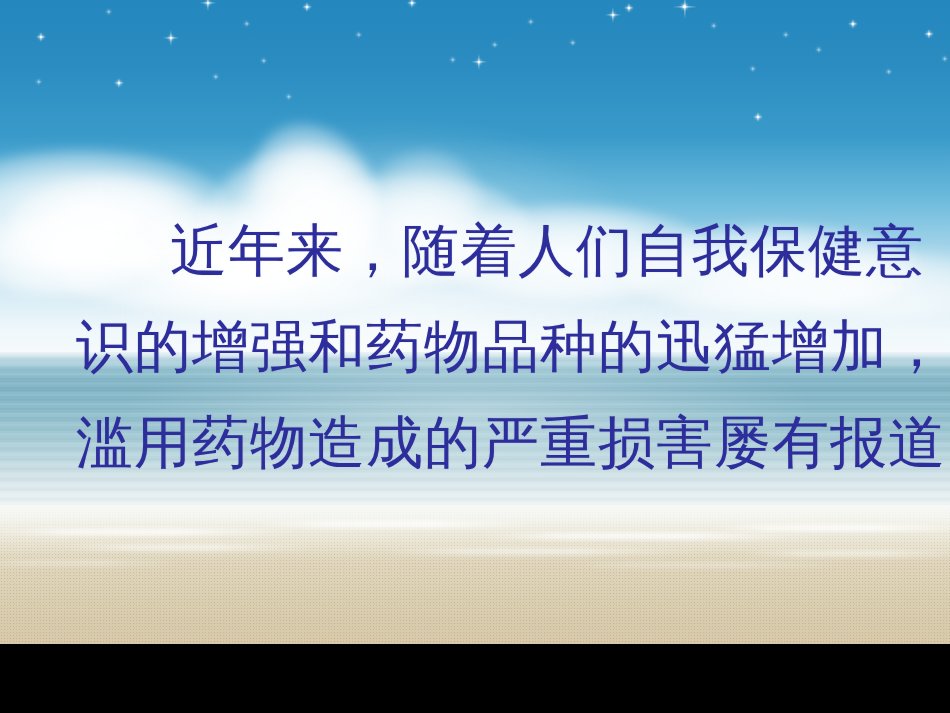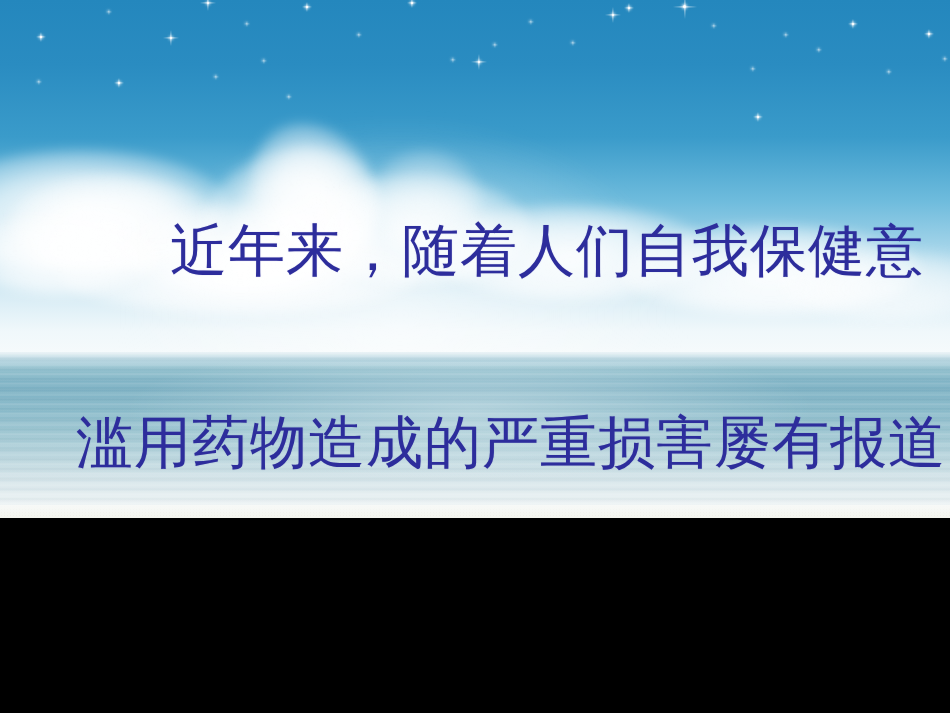--- a/index.html
+++ b/index.html
@@ -4,21 +4,21 @@
 <title>Slide</title>
 <style>
   html, body {
     margin: 0;
     padding: 0;
     background: #000;
   }
   #slide {
     position: relative;
     width: 950px;
-    height: 518px;
+    height: 644px;
     overflow: hidden;
     font-family: "Liberation Serif", "DejaVu Serif", serif;
     background: #2b8ec0;
   }
 
   
   .sky {
     position: absolute;
     left: 0; top: 0;
     width: 950px;
@@ -309,16 +309,17 @@
     <div class="foam f4"></div>
     <div class="foam f5"></div>
     <div class="foam f6"></div>
     <div class="foam f7"></div>
     <div class="foam f8"></div>
     <div class="foam f9"></div>
   </div>
 
   <div class="text-block">
     <div class="line line-1" style="color: rgb(45, 45, 156);">近年来，随着人们自我保健意</div>
+    <div class="line line-2" style="color: rgb(45, 45, 156);">识的增强和药物品种的迅猛增加，</div>
     <div class="line line-3" style="color: rgb(45, 45, 156);">滥用药物造成的严重损害屡有报道。</div>
   </div>
 
 </div>
 
 </body></html>

